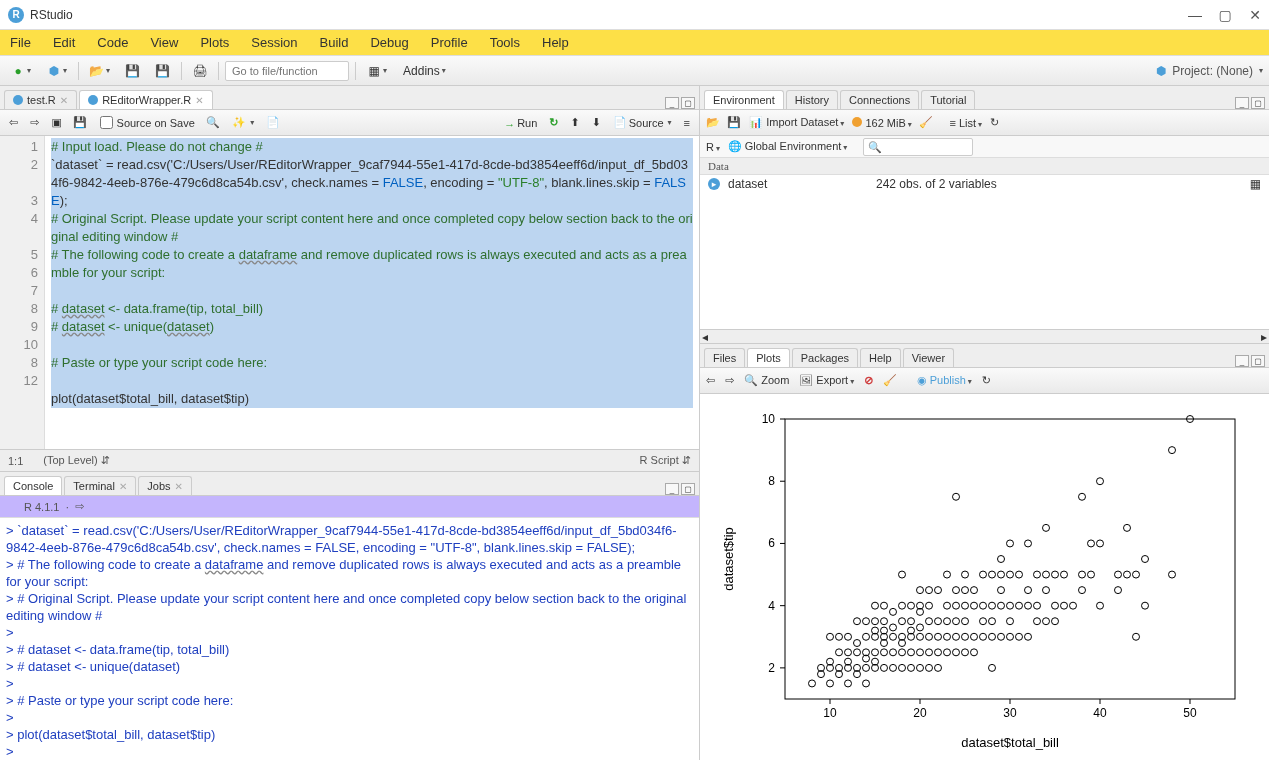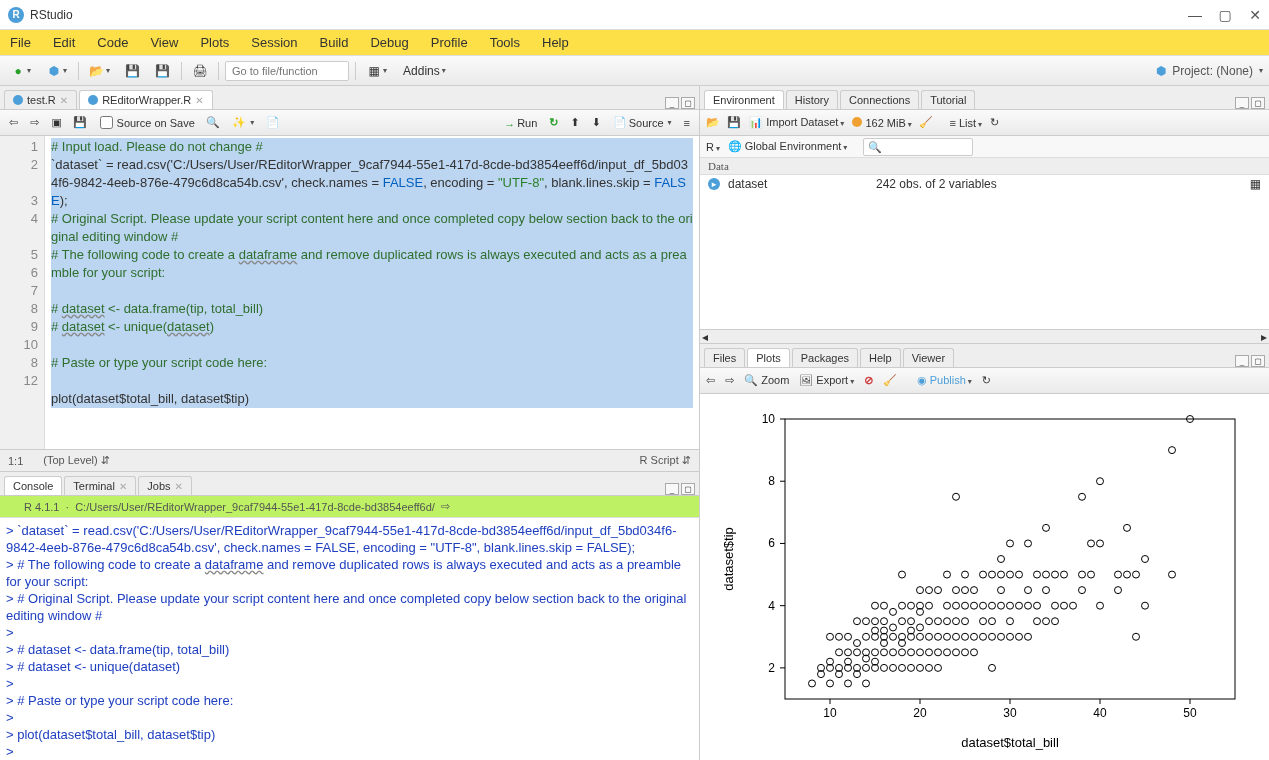--- a/index.html
+++ b/index.html
@@ -44,21 +44,21 @@
 .code-lines .com{color:#2f6f2f;}
 .code-lines .str{color:#2a7f2a;}
 .code-lines .kw{color:#0060c0;}
 .code-lines .ul{text-decoration:underline wavy #888;}
 .status-strip{height:22px;background:#eee;border-top:1px solid #ccc;display:flex;align-items:center;padding:0 8px;font-size:11px;color:#555;}
 .status-strip .spacer{flex:1;}
 
 
 .console-pane { flex:1; display:flex; flex-direction:column;}
 .console-tabbar{height:24px;background:#eee;display:flex;align-items:flex-end;padding:0 4px;border-bottom:1px solid #ccc;}
-.console-path{height:22px;background:#bef264;border-bottom:1px solid #ddd;display:flex;align-items:center;padding:0 6px;font-size:11px;color:#555;gap:6px;}
+.console-path{height:22px;background:#c4b5fd;border-bottom:1px solid #ddd;display:flex;align-items:center;padding:0 6px;font-size:11px;color:#555;gap:6px;}
 .console-out{flex:1;background:#fff;padding:4px 6px;font-family:"Lucida Console","Consolas",monospace;font-size:13px;line-height:17px;overflow:auto;color:#333;}
 .console-out .blue{color:#2040c0;}
 .console-out .ul{text-decoration:underline wavy #888;}
 
 .pane-minmax{margin-left:auto;display:flex;gap:2px;}
 .pane-minmax span{width:14px;height:12px;border:1px solid #aaa;background:#f8f8f8;cursor:pointer;font-size:8px;display:flex;align-items:center;justify-content:center;}
 
 
 .env-pane{height:258px;display:flex;flex-direction:column;border-bottom:1px solid #ccc;}
 .env-toolbar{height:26px;background:linear-gradient(#fafafa,#eaeaea);display:flex;align-items:center;padding:0 6px;gap:8px;border-bottom:1px solid #ccc;font-size:11px;}
@@ -241,21 +241,20 @@
           </div>
         <div class="pane-minmax">
           <span>_</span>
           <span>▢</span>
         </div>
       </div>
       <div class="console-path">
         <span class="ricon" style="width:12px;height:12px;"></span>
         <span>R 4.1.1</span>
         <span>·</span>
-        <span style="overflow:hidden;text-overflow:ellipsis;">C:/Users/User/REditorWrapper_9caf7944-55e1-417d-8cde-bd3854eeff6d/</span>
         <span>⇨</span>
       </div>
       <div class="console-out" id="consoleout">
           <div class="blue">&gt; `dataset` = read.csv('C:/Users/User/REditorWrapper_9caf7944-55e1-417d-8cde-bd3854eeff6d/input_df_5bd034f6-9842-4eeb-876e-479c6d8ca54b.csv', check.names = FALSE, encoding = "UTF-8", blank.lines.skip = FALSE);</div>
           <div class="blue">&gt; # The following code to create a <span class="ul">dataframe</span> and remove duplicated rows is always executed and acts as a preamble for your script:</div>
           <div class="blue">&gt; # Original Script. Please update your script content here and once completed copy below section back to the original editing window #</div>
           <div class="blue">&gt; </div>
           <div class="blue">&gt; # dataset &lt;- data.frame(tip, total_bill)</div>
           <div class="blue">&gt; # dataset &lt;- unique(dataset)</div>
           <div class="blue">&gt; </div>

